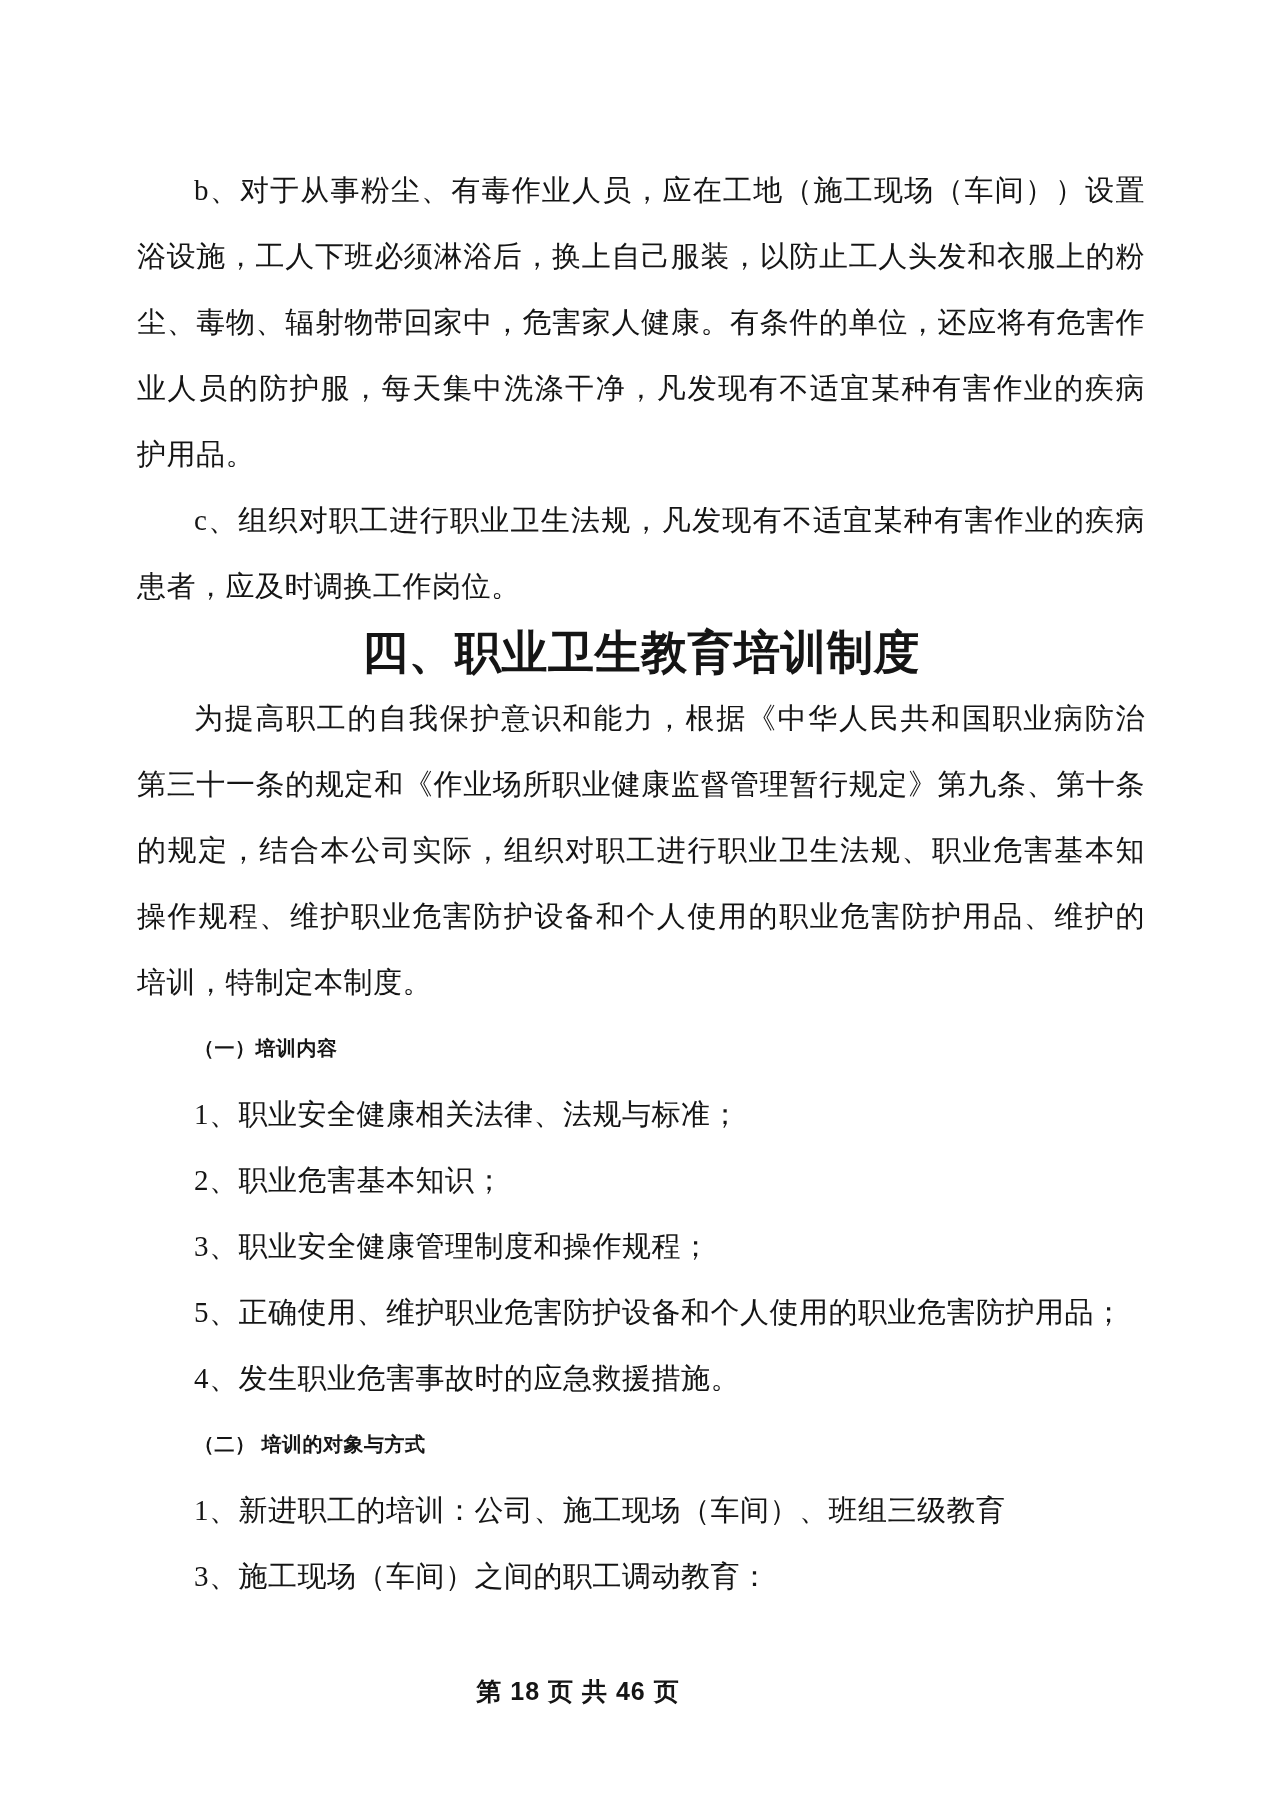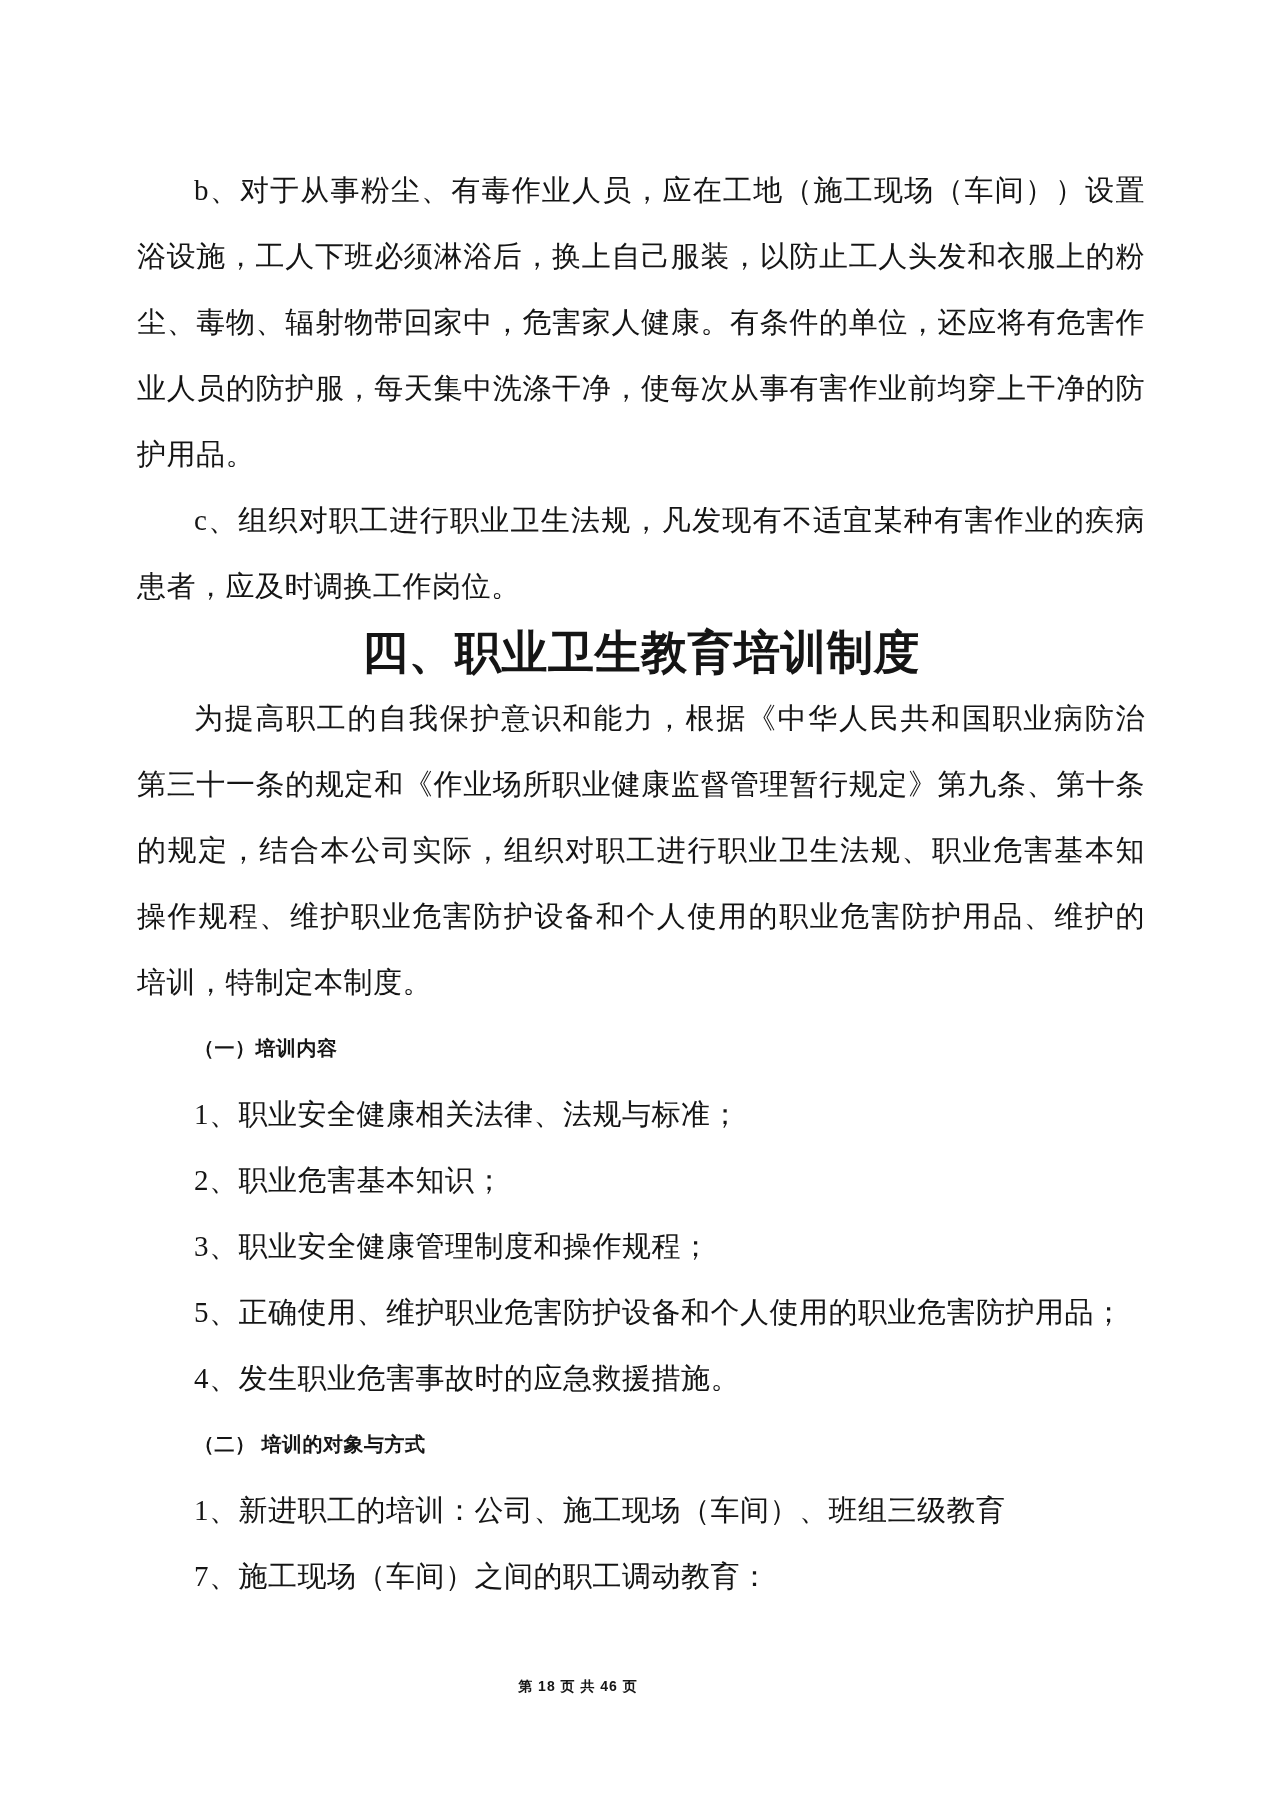--- a/index.html
+++ b/index.html
@@ -56,48 +56,48 @@
     font-size: 20px;
   }
   .footer {
     position: absolute;
     top: 1679px;
     left: 0;
     width: 1156px;
     text-align: center;
     font-family: "Liberation Sans", "DejaVu Sans", sans-serif;
     font-weight: bold;
-    font-size: 14px;
+    font-size: 25px;
     line-height: 1.0;
     color: #151515;
     letter-spacing: 1px;
   }
 </style>
 </head>
 <body>
 
 <div class="page">
   <div class="content" id="content">
       <div class="line body indent justify">b、对于从事粉尘、有毒作业人员，应在工地（施工现场（车间））设置淋</div>
       <div class="line body justify">浴设施，工人下班必须淋浴后，换上自己服装，以防止工人头发和衣服上的粉</div>
       <div class="line body justify">尘、毒物、辐射物带回家中，危害家人健康。有条件的单位，还应将有危害作</div>
-      <div class="line body justify">业人员的防护服，每天集中洗涤干净，使每次从事有害作业前均穿上干净的防</div>
+      <div class="line body justify">业人员的防护服，每天集中洗涤干净，凡发现有不适宜某种有害作业的疾病</div>
       <div class="line body">护用品。</div>
       <div class="line body indent justify">c、组织对职工进行职业卫生法规，凡发现有不适宜某种有害作业的疾病</div>
       <div class="line body">患者，应及时调换工作岗位。</div>
       <div class="line heading">四、职业卫生教育培训制度</div>
       <div class="line body indent justify">为提高职工的自我保护意识和能力，根据《中华人民共和国职业病防治法》</div>
       <div class="line body justify">第三十一条的规定和《作业场所职业健康监督管理暂行规定》第九条、第十条</div>
       <div class="line body justify">的规定，结合本公司实际，组织对职工进行职业卫生法规、职业危害基本知识、</div>
       <div class="line body justify">操作规程、维护职业危害防护设备和个人使用的职业危害防护用品、维护的</div>
       <div class="line body">培训，特制定本制度。</div>
       <div class="line sub indent">（一）培训内容</div>
       <div class="line body indent">1、职业安全健康相关法律、法规与标准；</div>
       <div class="line body indent">2、职业危害基本知识；</div>
       <div class="line body indent">3、职业安全健康管理制度和操作规程；</div>
       <div class="line body indent">5、正确使用、维护职业危害防护设备和个人使用的职业危害防护用品；</div>
       <div class="line body indent">4、发生职业危害事故时的应急救援措施。</div>
       <div class="line sub indent">（二） 培训的对象与方式</div>
       <div class="line body indent">1、新进职工的培训：公司、施工现场（车间）、班组三级教育</div>
-      <div class="line body indent">7、施工现场（车间）之间的职工调动教育：</div>
+      <div class="line body indent">3、施工现场（车间）之间的职工调动教育：</div>
     </div>
   <div class="footer">第 18 页 共 46 页</div>
 </div>
 
 </body></html>

